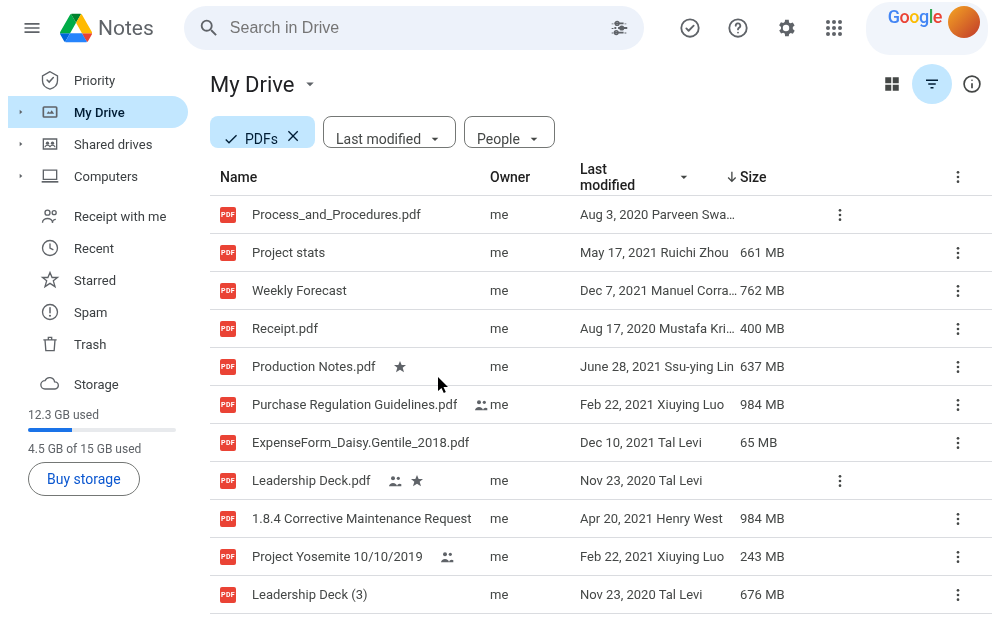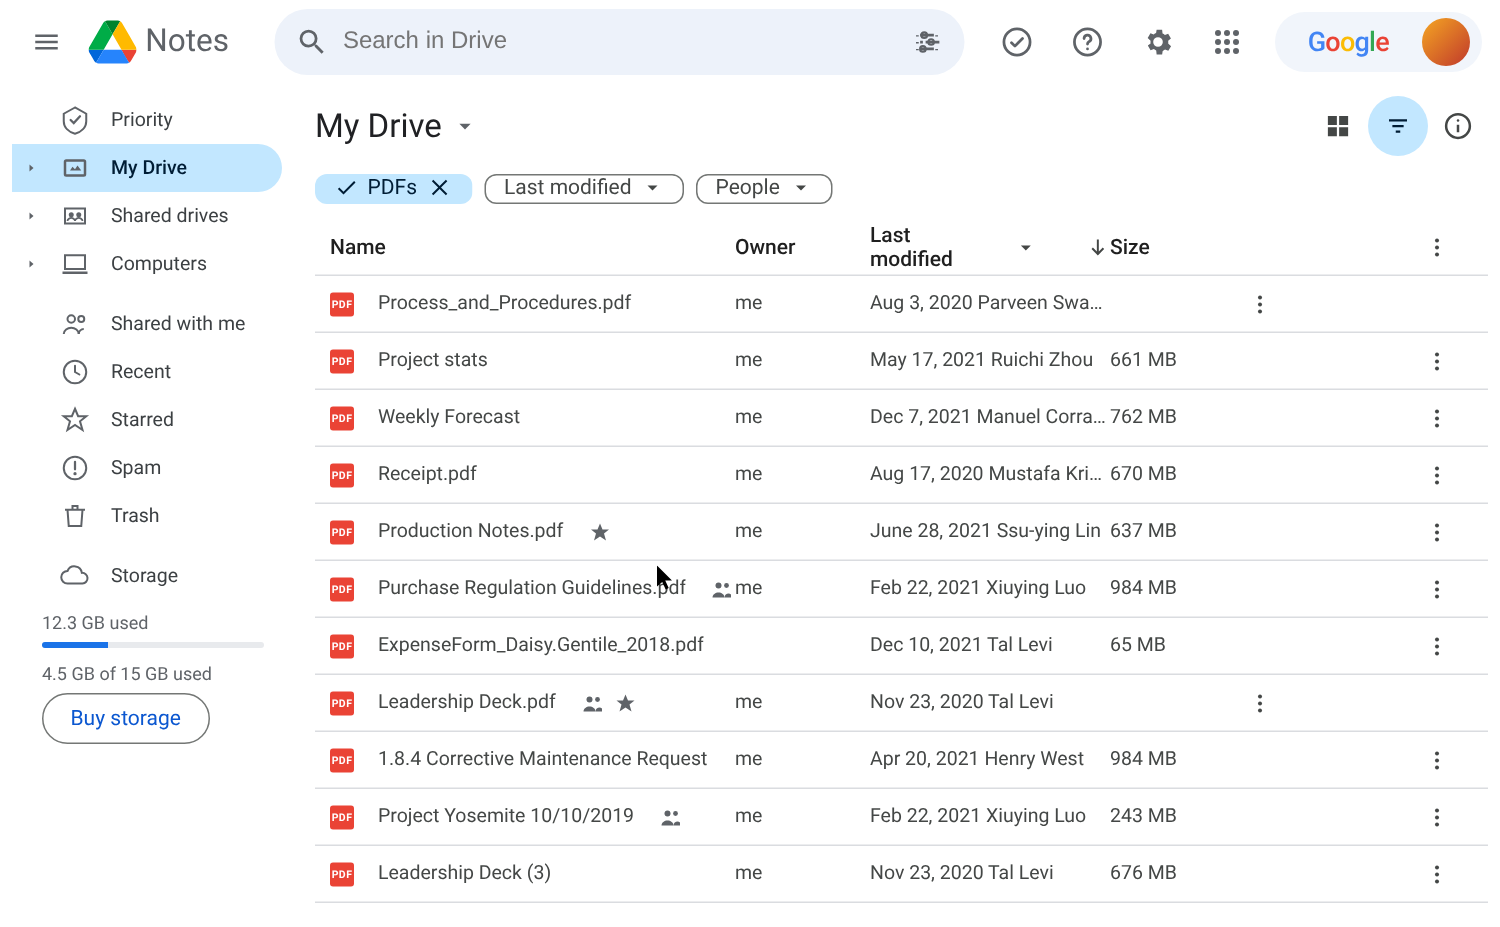--- a/index.html
+++ b/index.html
@@ -15,21 +15,21 @@
   .topbar-spacer { flex: 1; }
   .topbar-icon { width: 40px; height: 40px; display: flex; align-items: center; justify-content: center; border-radius: 50%; cursor: pointer; color: #5f6368; }
   .google-logo { font-size: 18px; font-weight: 500; letter-spacing: -0.5px; margin-left: 8px; }
   .google-logo span:nth-child(1){color:#4285F4}
   .google-logo span:nth-child(2){color:#EA4335}
   .google-logo span:nth-child(3){color:#FBBC05}
   .google-logo span:nth-child(4){color:#4285F4}
   .google-logo span:nth-child(5){color:#34A853}
   .google-logo span:nth-child(6){color:#EA4335}
   .avatar { width: 32px; height: 32px; border-radius: 50%; background: linear-gradient(135deg,#f5a623,#c0392b); margin-left: 6px; }
-  .brand-right { display:flex; align-items:center; background:#f1f5fb; border-radius:24px; padding:4px 8px 4px 14px; margin-left:4px;gap:16px; }
+  .brand-right { display:flex; background:#f1f5fb; border-radius:24px; padding:4px 8px 17px 14px; margin-left:4px; }
 
   
   .body-row { flex: 1; display: flex; min-height: 0; }
 
   
   .sidebar { width: 196px; padding: 8px 8px 8px 8px; display: flex; flex-direction: column; font-size: 13px; }
   .new-btn { display: flex; align-items: center; gap: 10px; background: #fff; border: 1px solid #dadce0; border-radius: 16px; padding: 14px 22px; width: 92px; margin: 6px 0 16px 6px; box-shadow: 0 1px 2px rgba(0,0,0,0.12), 0 1px 3px rgba(0,0,0,0.08); cursor: pointer; font-size: 14px; color:#3c4043; }
   .nav-item { display: flex; align-items: center; gap: 14px; height: 32px; padding: 0 12px 0 8px; border-radius: 0 16px 16px 0; cursor: pointer; color: #3c4043; }
   .nav-item .chev { width: 10px; display:flex; align-items:center; justify-content:center; font-size:10px; color:#5f6368;}
   .nav-item.selected { background: #c2e7ff; color: #001d35; font-weight: 500; }
@@ -40,21 +40,21 @@
   .buy-btn { display:inline-block; border: 1px solid #747775; color: #0b57d0; padding: 8px 18px; border-radius: 20px; font-size: 14px; cursor: pointer; margin-top:6px;}
 
   
   .main { flex: 1; display: flex; flex-direction: column; padding: 0 8px 0 14px; min-width: 0; }
   .heading-row { display: flex; align-items: center; height: 56px; }
   .heading { font-size: 22px; color: #202124; display: flex; align-items: center; gap: 6px; cursor: pointer; }
   .heading-spacer { flex: 1; }
   .view-icon { width: 40px; height: 40px; display:flex; align-items:center; justify-content:center; border-radius:50%; cursor:pointer; color:#444746; }
   .view-icon.active { background: #c2e7ff; color:#001d35; }
   .chips { display: flex; gap: 8px; padding: 4px 0 10px; }
-  .chip { display: flex; align-items: flex-start; gap: 6px; border: 1px solid #747775; border-radius: 8px; height: 20px; padding: 0 12px; font-size: 14px; color:#444746; cursor:pointer; }
+  .chip { display: flex; align-items: flex-end; gap: 6px; border: 1px solid #747775; border-radius: 8px; height: 32px; padding: 0 12px; font-size: 14px; color:#444746; cursor:pointer; }
   .chip.filled { background: #c2e7ff; border-color: transparent; color:#001d35; }
   .chip .x { margin-left: 2px; cursor:pointer; }
 
   
   .table-wrap { flex:1; overflow-y:scroll; }
   .table-wrap::-webkit-scrollbar { width: 12px; }
   .table-wrap::-webkit-scrollbar-thumb { background: #dadce0; border-radius: 6px; }
   .thead, .trow { display:grid; grid-template-columns: 280px 90px 160px 200px 36px; align-items:center; font-size:13px; color:#444746; border-bottom:1px solid #dadce0; }
   .thead { height: 38px; font-weight: 500; color:#1f1f1f; font-size:14px;}
   .th-mod { display:flex; align-items:center; gap:12px; cursor:pointer;}
@@ -193,21 +193,21 @@
         </div>
         <div class="nav-divider"></div>
         <div class="nav-item">
           <span class="chev"></span>
           <svg width="20" height="20" viewBox="0 0 24 24">
             <circle cx="9" cy="8" r="3" fill="none" stroke="#5f6368" stroke-width="1.6"></circle>
             <path d="M3 20c0-3 3-5 6-5s6 2 6 5" fill="none" stroke="#5f6368" stroke-width="1.6"></path>
             <circle cx="17" cy="8" r="2.4" fill="none" stroke="#5f6368" stroke-width="1.6"></circle>
             <path d="M15 20c0-2.4 2-4 4-4" fill="none" stroke="#5f6368" stroke-width="1.6"></path>
           </svg>
-          <span>Shared with me</span>
+          <span>Receipt with me</span>
         </div>
         <div class="nav-item">
           <span class="chev"></span>
           <svg width="20" height="20" viewBox="0 0 24 24">
             <circle cx="12" cy="12" r="9" fill="none" stroke="#5f6368" stroke-width="1.6"></circle>
             <path d="M12 7v5l3.5 2" fill="none" stroke="#5f6368" stroke-width="1.6" stroke-linecap="round"></path>
           </svg>
           <span>Recent</span>
         </div>
         <div class="nav-item">
@@ -382,21 +382,21 @@
             </div>
           </div>
           <div class="trow">
             <div class="cell-name">
               <span class="pdf-badge">PDF</span>
               <span class="label">Receipt.pdf</span>
               <span class="row-icons"></span>
             </div>
             <div>me</div>
             <div style="white-space:nowrap;overflow:hidden;text-overflow:ellipsis;">Aug 17, 2020 Mustafa Krishna</div>
-            <div>670 MB</div>
+            <div>400 MB</div>
             <div class="kebab">
               <svg width="16" height="16" viewBox="0 0 24 24" fill="#444746">
                 <circle cx="12" cy="5" r="2"></circle>
                 <circle cx="12" cy="12" r="2"></circle>
                 <circle cx="12" cy="19" r="2"></circle>
               </svg>
             </div>
           </div>
           <div class="trow">
             <div class="cell-name">

